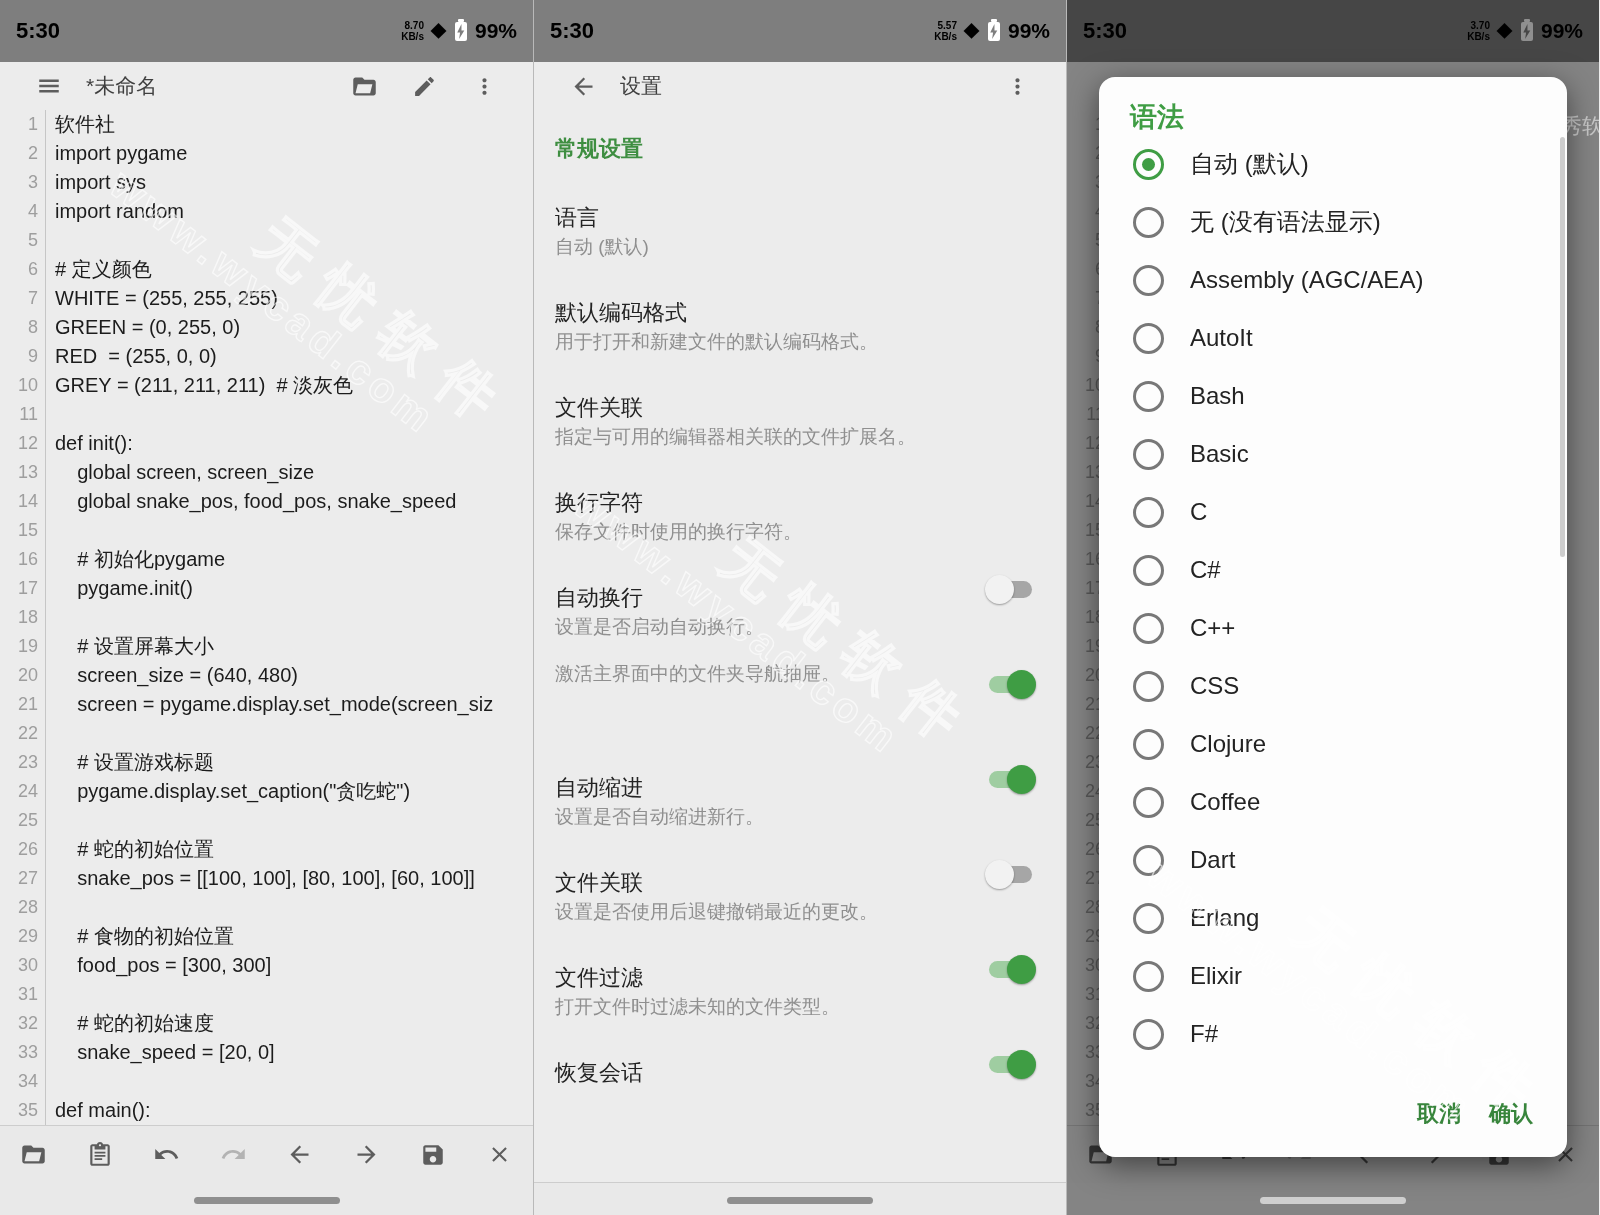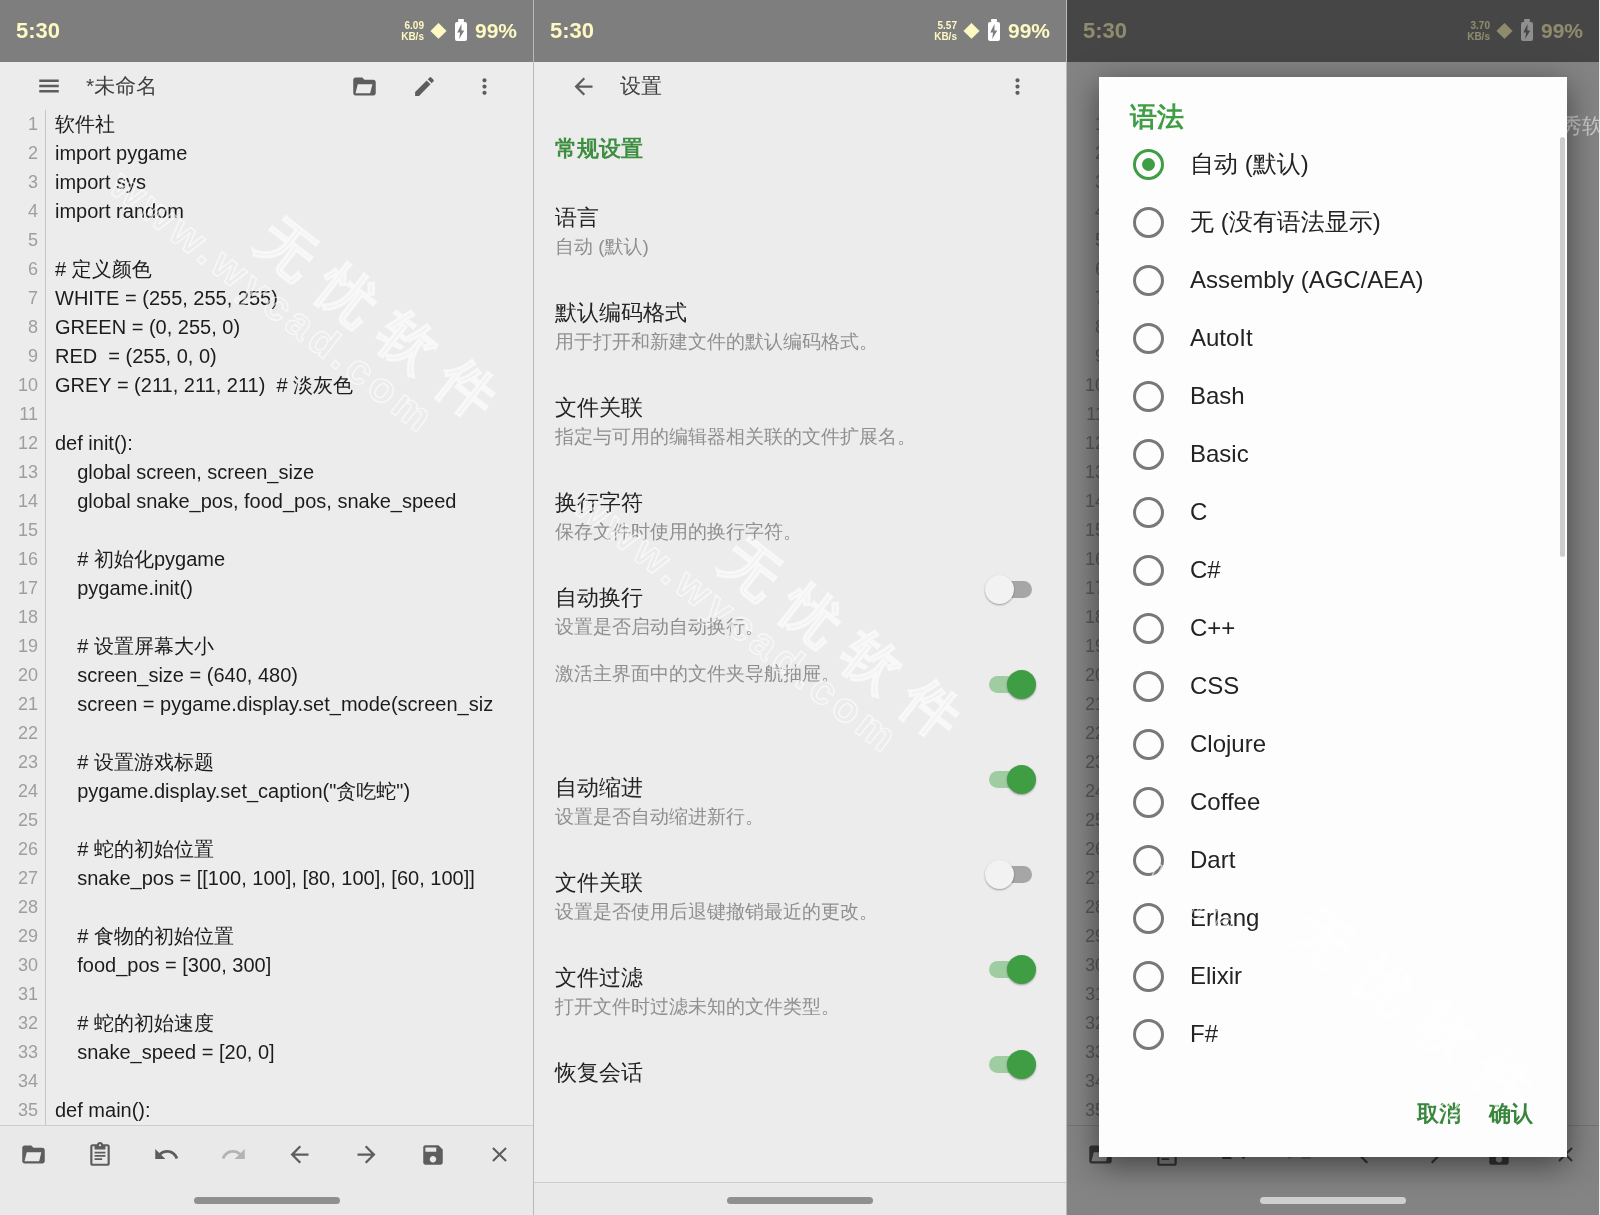--- a/index.html
+++ b/index.html
@@ -3,21 +3,21 @@
 <meta charset="utf-8">
 <style>
   html,body{margin:0;padding:0;}
   body{width:1600px;height:1215px;display:flex;overflow:hidden;
        font-family:"Liberation Sans",sans-serif;background:#ececec;}
   .panel{position:relative;flex:0 0 533px;width:533px;height:1215px;overflow:hidden;background:#ececec;}
   .panel + .panel{border-left:1px solid #b9b9b9;flex-basis:532px;}
 
   
   .statusbar{position:absolute;top:0;left:0;right:0;height:62px;background:#7e7e7e;
-             display:flex;align-items:center;padding:0 16px;box-sizing:border-box;color:#fef9c3;z-index:1;}
+             display:flex;align-items:center;padding:0 16px;box-sizing:border-box;color:#000000;z-index:1;}
   .sb-time{font-size:22px;font-weight:600;}
   .sb-right{margin-left:auto;display:flex;align-items:center;gap:6px;}
   .sb-net{text-align:right;font-size:10px;line-height:11px;font-weight:700;}
   .sb-diamond{font-size:17px;line-height:17px;}
   .battery{position:relative;width:12px;height:19px;background:#fff;border-radius:2px;margin:0 2px;}
   .battery::before{content:'';position:absolute;top:-3px;left:3px;width:6px;height:3px;background:#fff;border-radius:1px;}
   .battery svg{position:absolute;left:1px;top:2px;}
   .sb-pct{font-size:21px;font-weight:600;}
 
   
@@ -52,21 +52,21 @@
   .toggle{position:absolute;right:32px;top:25px;width:47px;height:29px;}
   .toggle::before{content:'';position:absolute;left:2px;top:6px;width:43px;height:17px;border-radius:9px;background:#a6a6a6;}
   .toggle::after{content:'';position:absolute;top:0;left:-2px;width:29px;height:29px;border-radius:50%;
                  background:#f2f2f2;box-shadow:0 1px 2px rgba(0,0,0,.35);}
   .toggle.on::before{background:#9fcda1;}
   .toggle.on::after{left:20px;background:#3f9d44;}
   .navzone.with-divider{border-top:1px solid #cdcdcd;top:1182px;}
 
   
   .scrim{position:absolute;inset:0;background:rgba(0,0,0,0.44);z-index:3;}
-  .dialog{position:absolute;left:32px;top:77px;width:468px;height:1080px;background:#fdfdfd;border-radius:0;
+  .dialog{position:absolute;left:32px;top:77px;width:468px;height:1080px;background:#fdfdfd;border-radius:16px;
           box-shadow:0 8px 30px rgba(0,0,0,.5);z-index:4;overflow:hidden;}
   .dlg-title{position:absolute;left:31px;top:22px;font-size:27px;font-weight:700;color:#3f9d44;}
   .dlg-list{position:absolute;left:0;top:58px;right:0;}
   .dlg-row{height:58px;display:flex;align-items:center;padding-left:34px;}
   .radio{width:31px;height:31px;box-sizing:border-box;border:3px solid #787878;border-radius:50%;position:relative;flex:none;}
   .radio.selected{border-color:#3f9d44;}
   .radio.selected::after{content:'';position:absolute;inset:6px;border-radius:50%;background:#3f9d44;}
   .dlg-label{margin-left:26px;font-size:24px;color:#232323;}
   .dlg-scrollbar{position:absolute;right:2px;top:60px;width:5px;height:420px;background:#cdcdcd;border-radius:3px;}
   .dlg-actions{position:absolute;right:34px;bottom:28px;display:flex;gap:28px;}
@@ -82,21 +82,21 @@
   .wm-en{display:block;font-size:42px;letter-spacing:5px;}
 </style>
 </head>
 <body>
 
 <div class="panel">
   <div class="statusbar">
     <span class="sb-time">5:30</span>
     <span class="sb-right">
       <span class="sb-net">
-        <div>6.09</div>
+        <div>8.70</div>
           <div>KB/s</div>
       </span>
       <span class="sb-diamond">◆</span>
       <span class="battery">
         <svg width="10" height="15" viewBox="0 0 10 16">
             <path d="M5.5 0L1 9h3l-1 7 5.5-9h-3z" fill="#7e7e7e"></path>
           </svg>
       </span>
       <span class="sb-pct">99%</span>
     </span>

